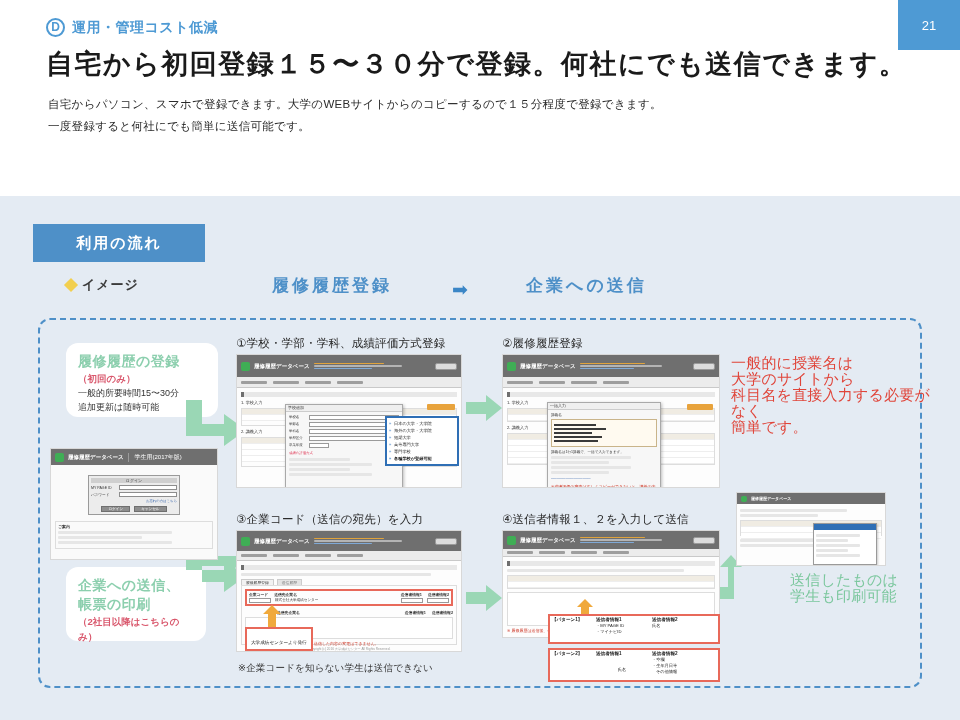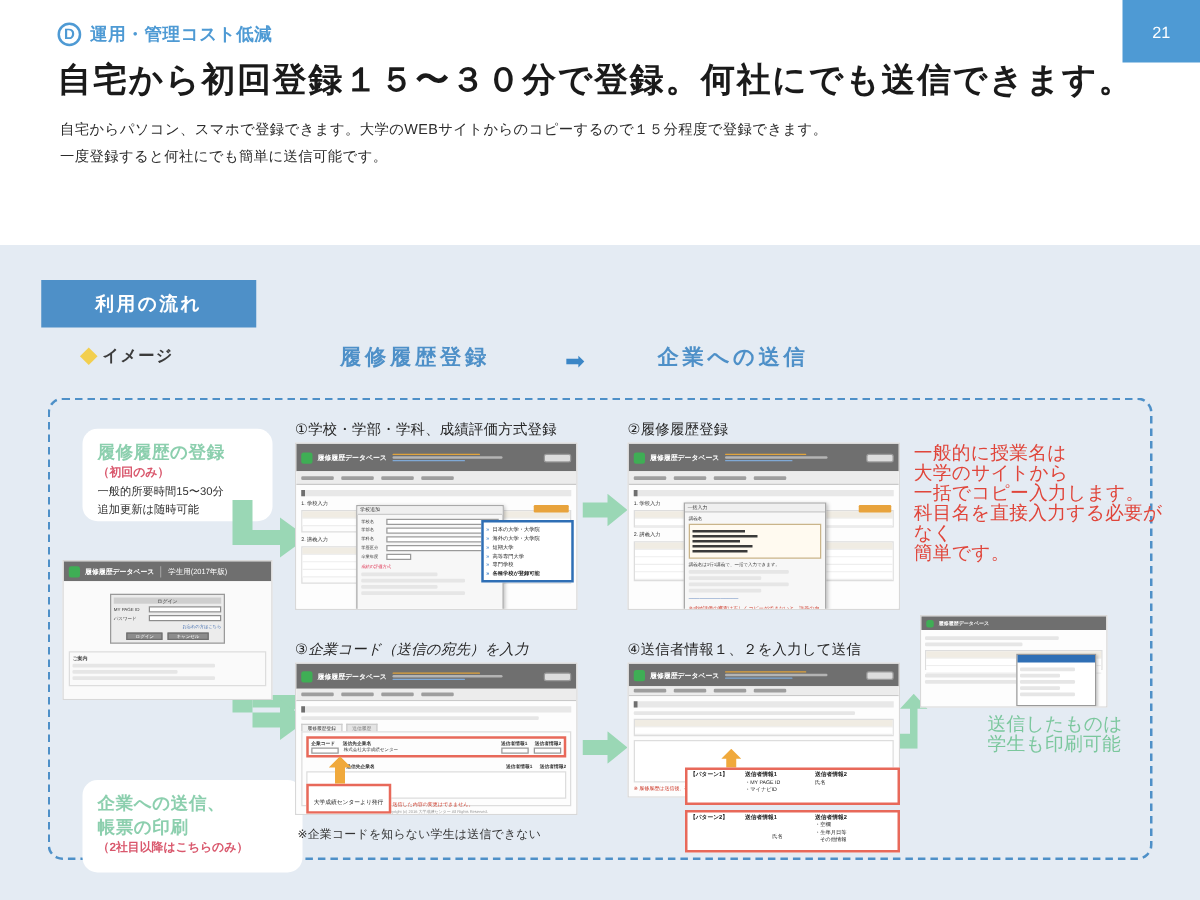--- a/index.html
+++ b/index.html
@@ -64,21 +64,21 @@
   
   .gcard {
     position: absolute; background: #ffffff; border-radius: 12px;
     box-shadow: 0 0 0 0 rgba(0,0,0,0); padding: 9px 12px;
   }
   .gcard .gtitle { color: #8ccfae; font-size: 14px; font-weight: bold; line-height: 19px; letter-spacing: .5px; }
   .gcard .gsub { color: #d9576c; font-size: 9.5px; font-weight: bold; line-height: 15px; }
   .gcard .gline { color: #333; font-size: 9px; line-height: 14px; }
 
   #gcard-register { left: 66px; top: 343px; width: 152px; height: 74px; }
-  #gcard-send { left: 66px; top: 624px; width: 176px; height: 74px; }
+  #gcard-send { left: 66px; top: 567px; width: 140px; height: 74px; }
 
   
   .shot {
     position: absolute; background: #ffffff;
     border: 1px solid #d8d8d8; overflow: hidden;
   }
   .shot-title {
     position: absolute; font-size: 11.5px; color: #262626; letter-spacing: .2px;
   }
 
@@ -364,21 +364,21 @@
           <div class="mk-row s"></div>
           <div class="mk-blue" style="margin-top:2px;">──────────────</div>
           <div class="mk-red" style="margin-top:3px;">※成績評価の審査は正しくコピーができないと、講義の内容が正しく表示されない場合があります。</div>
         </div>
       </div>
 
       <div class="mk-orange" style="position:absolute;right:6px;top:16px;width:26px;"></div>
     </div>
   </div>
 
-  <div class="shot-title" style="left:236px;top:512px;font-style:italic;">③企業コード（送信の宛先）を入力</div>
+  <div class="shot-title" style="left:236px;top:512px;">③企業コード（送信の宛先）を入力</div>
   <div class="shot" id="shot-3" style="left:236px;top:530px;width:226px;height:122px;">
     <div class="mk-head">
       <div class="mk-logo"></div>
       <div class="mk-brand">履修履歴データベース</div>
       <div class="mk-headinfo">
         <div class="mk-ln o" style="width:60%"></div>
         <div class="mk-ln" style="width:75%"></div>
         <div class="mk-ln b" style="width:50%"></div>
       </div>
       <div class="mk-btn"></div>
@@ -523,21 +523,20 @@
         <div class="mk-row m"></div>
         <div class="mk-row s"></div>
         <div class="mk-row m"></div>
       </div>
     </div>
   </div>
 
   <div class="note red" style="left:731px;top:355px;width:210px;">
     <div>一般的に授業名は</div>
     <div>大学のサイトから</div>
-    <div>一括でコピー入力します。</div>
     <div>科目名を直接入力する必要がなく</div>
     <div>簡単です。</div>
   </div>
 
   <div class="note green" style="left:790px;top:572px;width:160px;">
     <div>送信したものは</div>
     <div>学生も印刷可能</div>
   </div>
 
 

